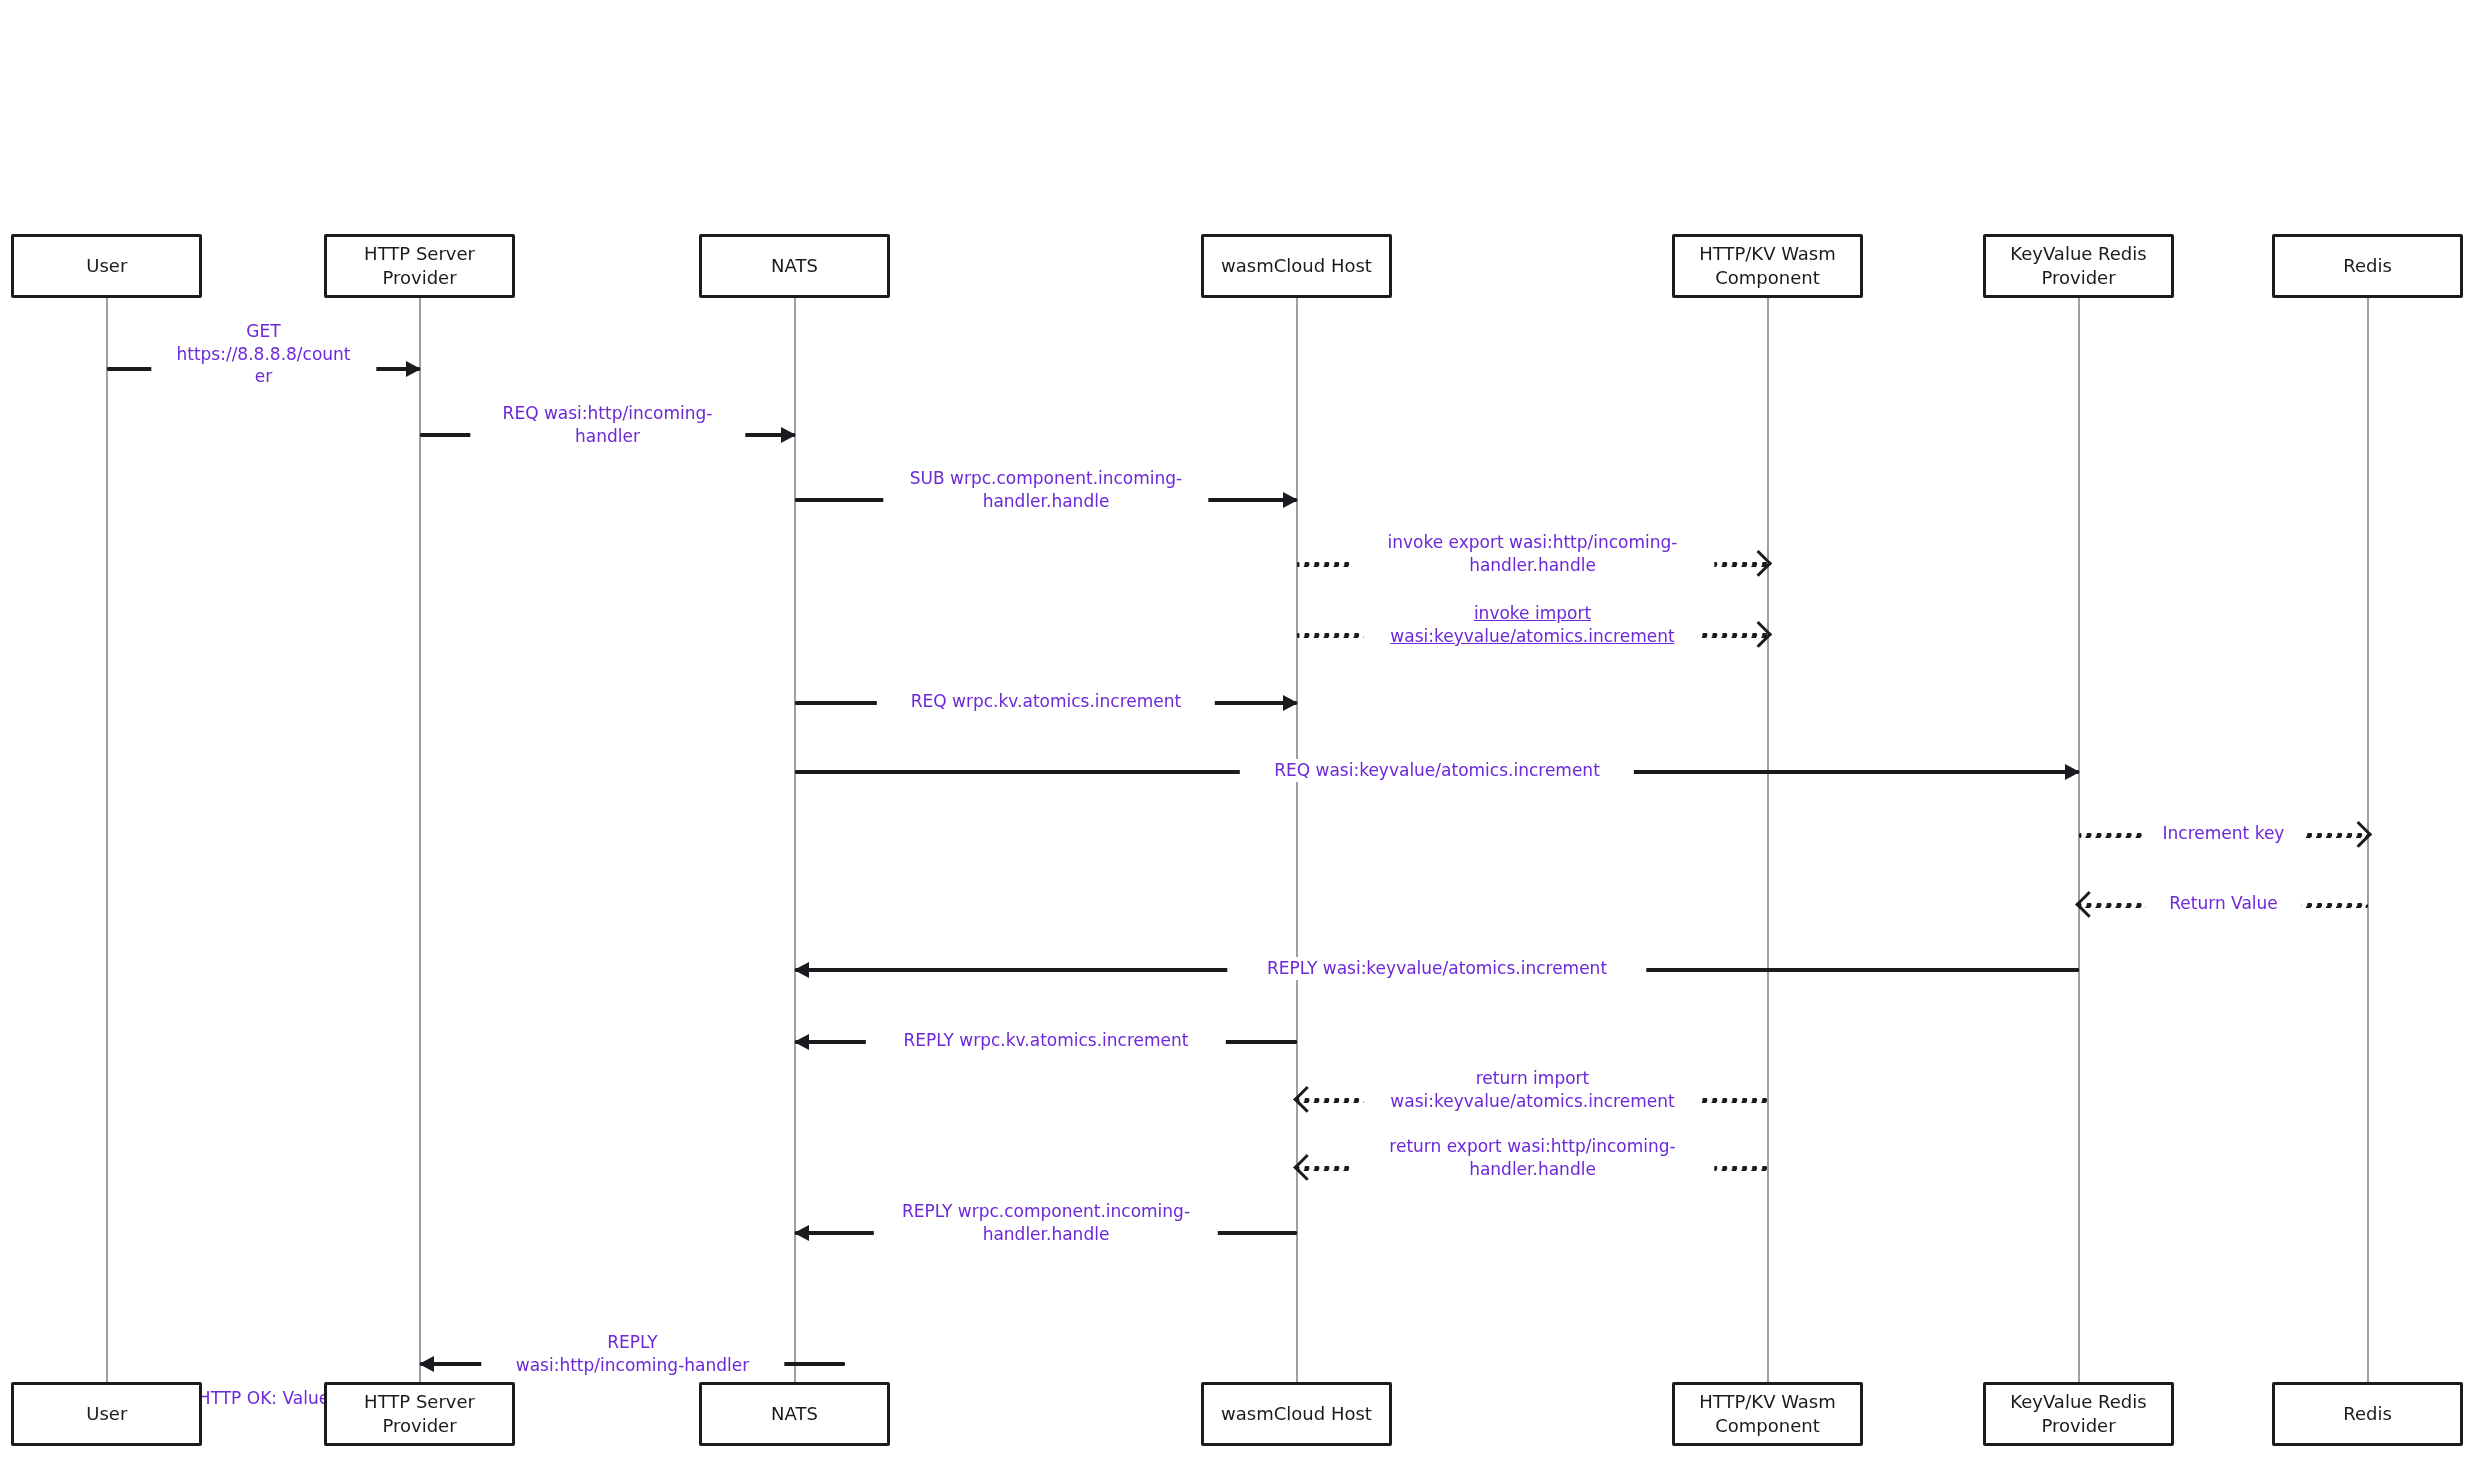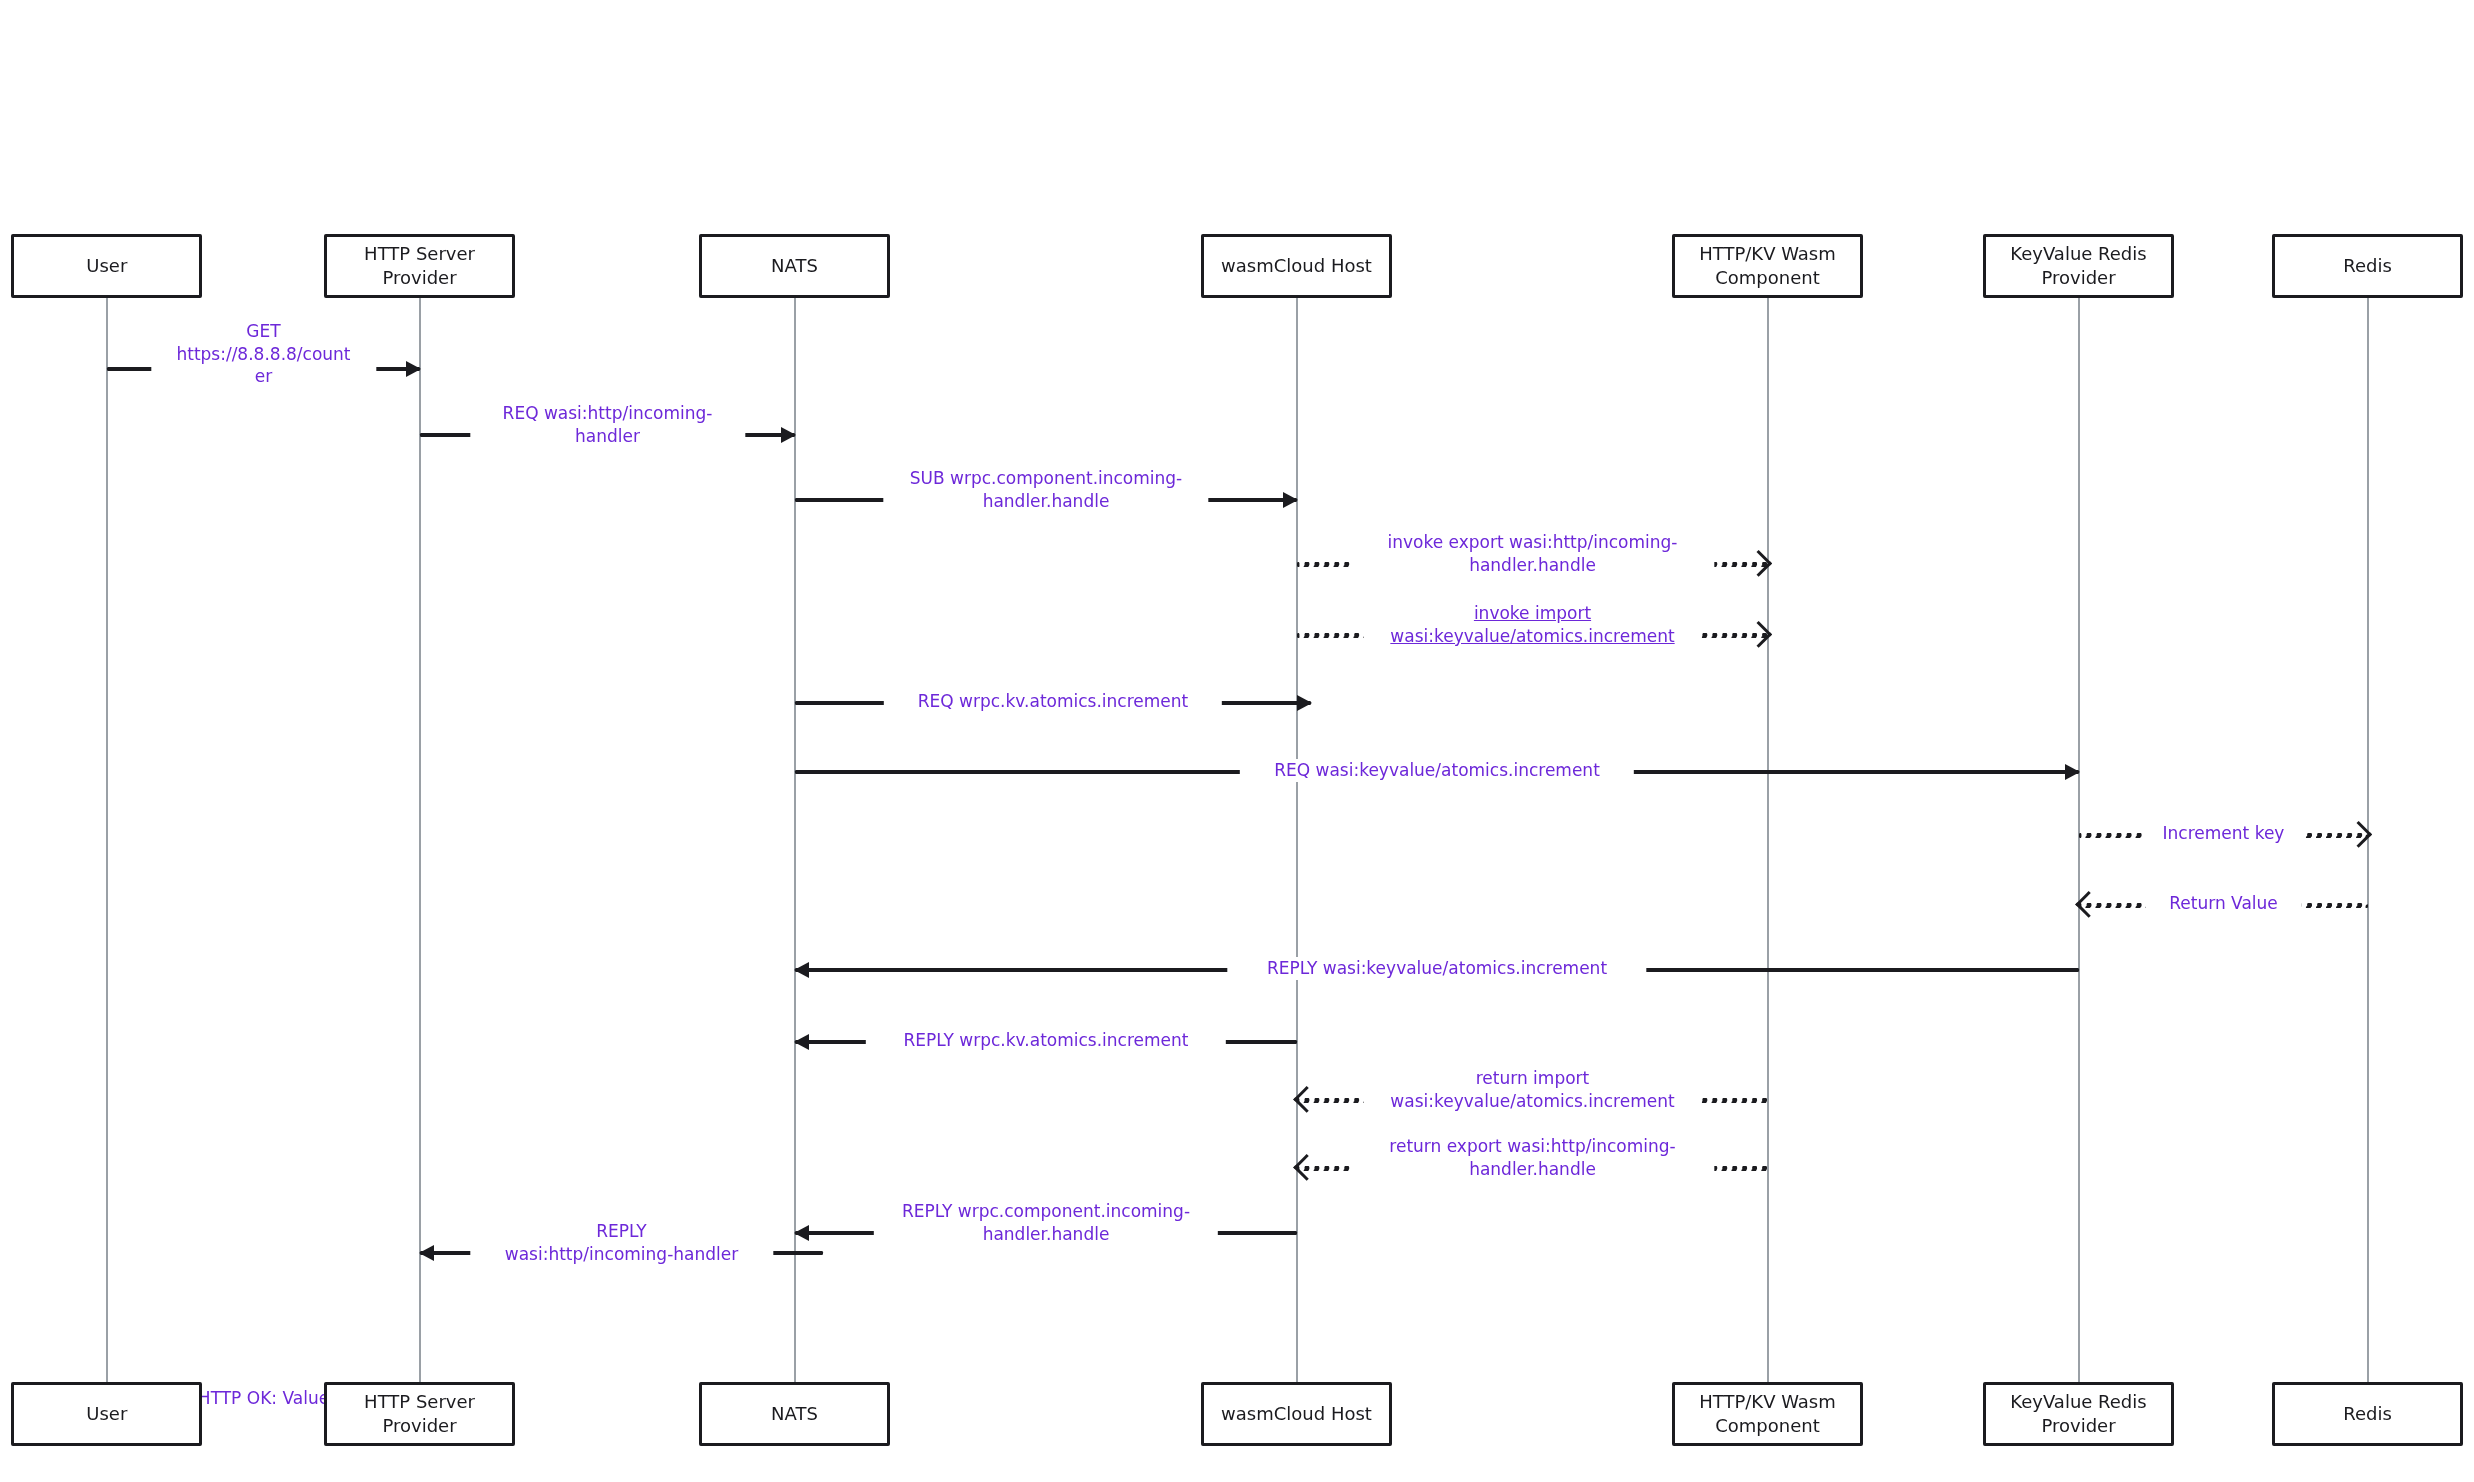--- a/index.html
+++ b/index.html
@@ -132,21 +132,21 @@
       <div class="msg dotted to-right open" style="left: 1297px; top: 555px; width: 471px; height: 17.6px;">
         <div class="line" style="top: 7px;"></div>
         <div class="head" style="top: -0.6px;"></div>
         <div class="label wrap" style="width: 352px; top: -24px;"><span>invoke export wasi:http/incoming-</span><br><span>handler.handle</span></div>
       </div>
       <div class="msg dotted to-right open" style="left: 1297px; top: 626px; width: 471px; height: 17.6px;">
         <div class="line" style="top: 7px;"></div>
         <div class="head" style="top: -0.6px;"></div>
         <div class="label wrap" style="width: 327px; top: -24px; text-decoration: underline;"><span>invoke import</span><br><span>wasi:keyvalue/atomics.increment</span></div>
       </div>
-      <div class="msg to-right" style="left: 795px; top: 694px; width: 502px; height: 17.6px; padding-left: 14px;">
+      <div class="msg to-right" style="left: 795px; top: 694px; width: 502px; height: 17.6px;">
         <div class="line" style="top: 7px;"></div>
         <div class="head" style="top: 0.6px;"></div>
         <div class="label" style="width: 327px; top: -3.8px;"><span>REQ wrpc.kv.atomics.increment</span></div>
       </div>
       <div class="msg to-right" style="left: 795px; top: 763px; width: 1284px; height: 17.6px;">
         <div class="line" style="top: 7px;"></div>
         <div class="head" style="top: 0.6px;"></div>
         <div class="label" style="width: 383px; top: -3.8px;"><span>REQ wasi:keyvalue/atomics.increment</span></div>
       </div>
       <div class="msg dotted to-right open" style="left: 2079px; top: 826px; width: 289px; height: 17.6px;">
@@ -177,21 +177,21 @@
       <div class="msg dotted to-left open" style="left: 1297px; top: 1159px; width: 471px; height: 17.6px;">
         <div class="line" style="top: 7px;"></div>
         <div class="head" style="top: -0.6px;"></div>
         <div class="label wrap" style="width: 352px; top: -24px;"><span>return export wasi:http/incoming-</span><br><span>handler.handle</span></div>
       </div>
       <div class="msg to-left" style="left: 795px; top: 1224px; width: 502px; height: 17.6px;">
         <div class="line" style="top: 7px;"></div>
         <div class="head" style="top: 0.6px;"></div>
         <div class="label wrap" style="width: 333px; top: -24px;"><span>REPLY wrpc.component.incoming-</span><br><span>handler.handle</span></div>
       </div>
-      <div class="msg to-left" style="left: 420px; top: 1244px; width: 403px; height: 17.6px;">
+      <div class="msg to-left" style="left: 420px; top: 1355px; width: 403px; height: 17.6px; padding-left: 22px;">
         <div class="line" style="top: 7px;"></div>
         <div class="head" style="top: 0.6px;"></div>
         <div class="label wrap" style="width: 292px; top: -24px;"><span>REPLY</span><br><span>wasi:http/incoming-handler</span></div>
       </div>
       <div class="msg to-left" style="left: 107px; top: 1347px; width: 313px; height: 17.6px; margin-top: 44px;">
         <div class="line" style="top: 7px;"></div>
         <div class="head" style="top: 0.6px;"></div>
         <div class="label" style="width: 166px; top: -3.8px;"><span>HTTP OK: Value</span></div>
       </div>
     </div>

